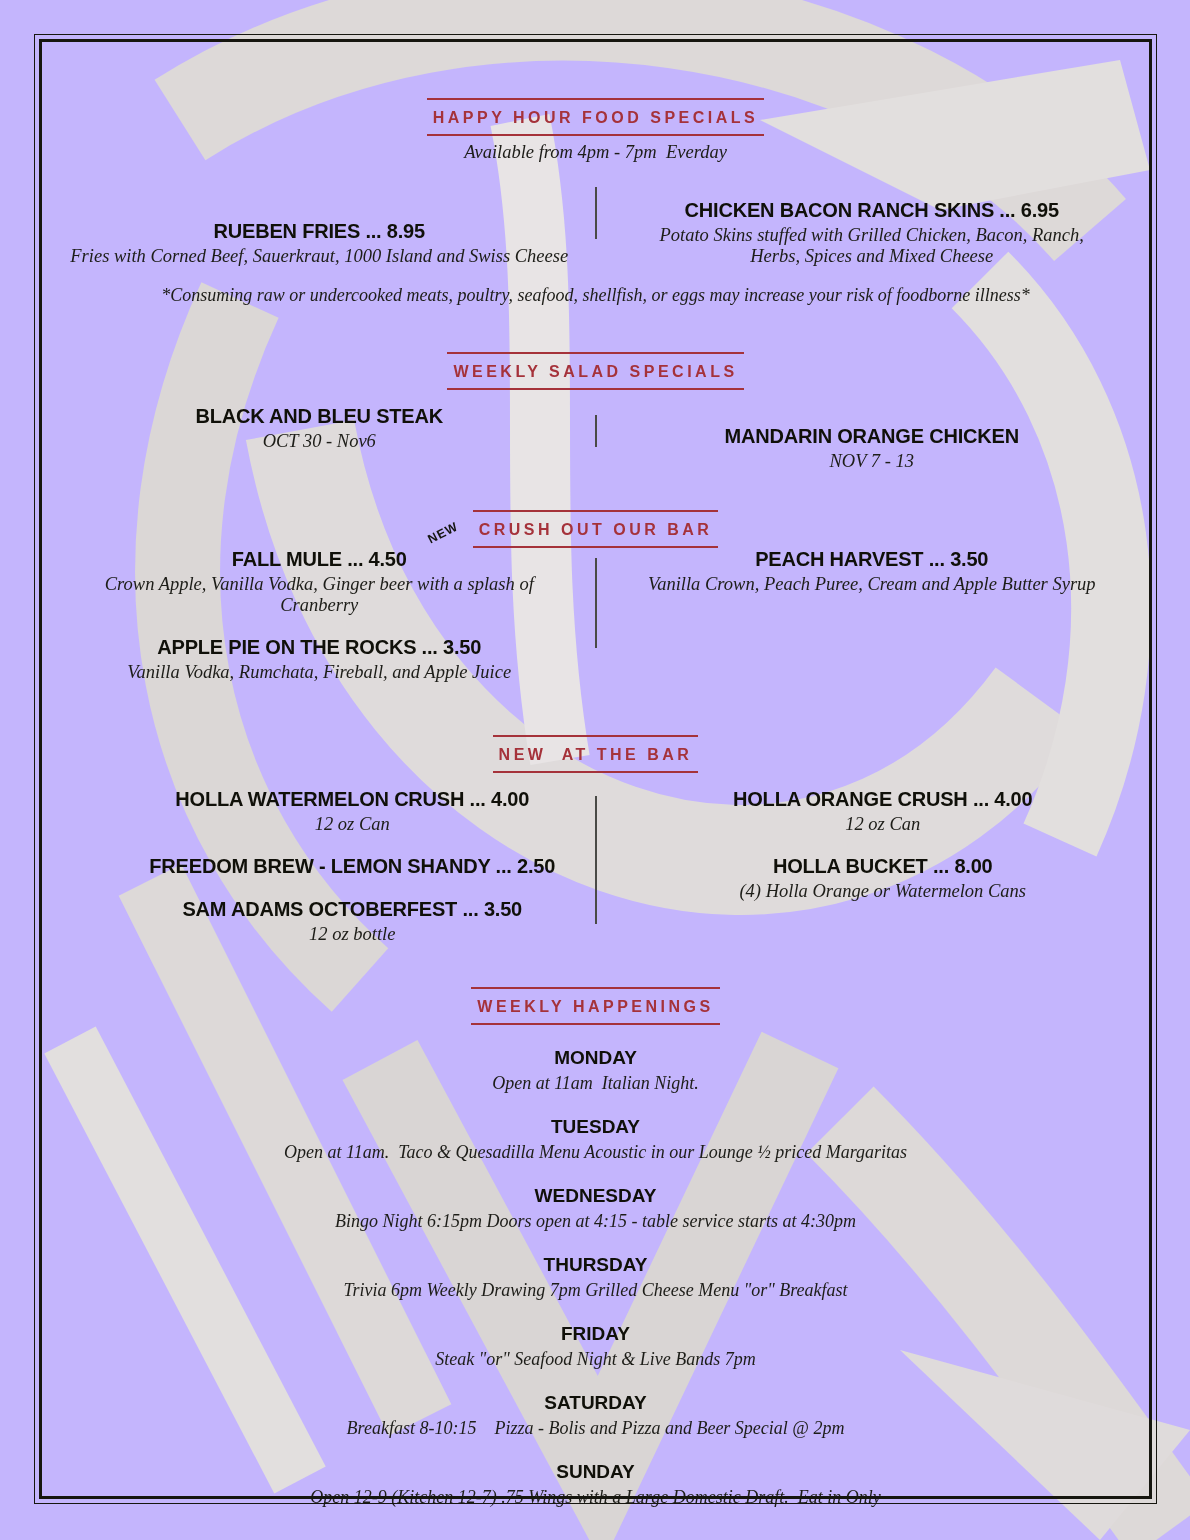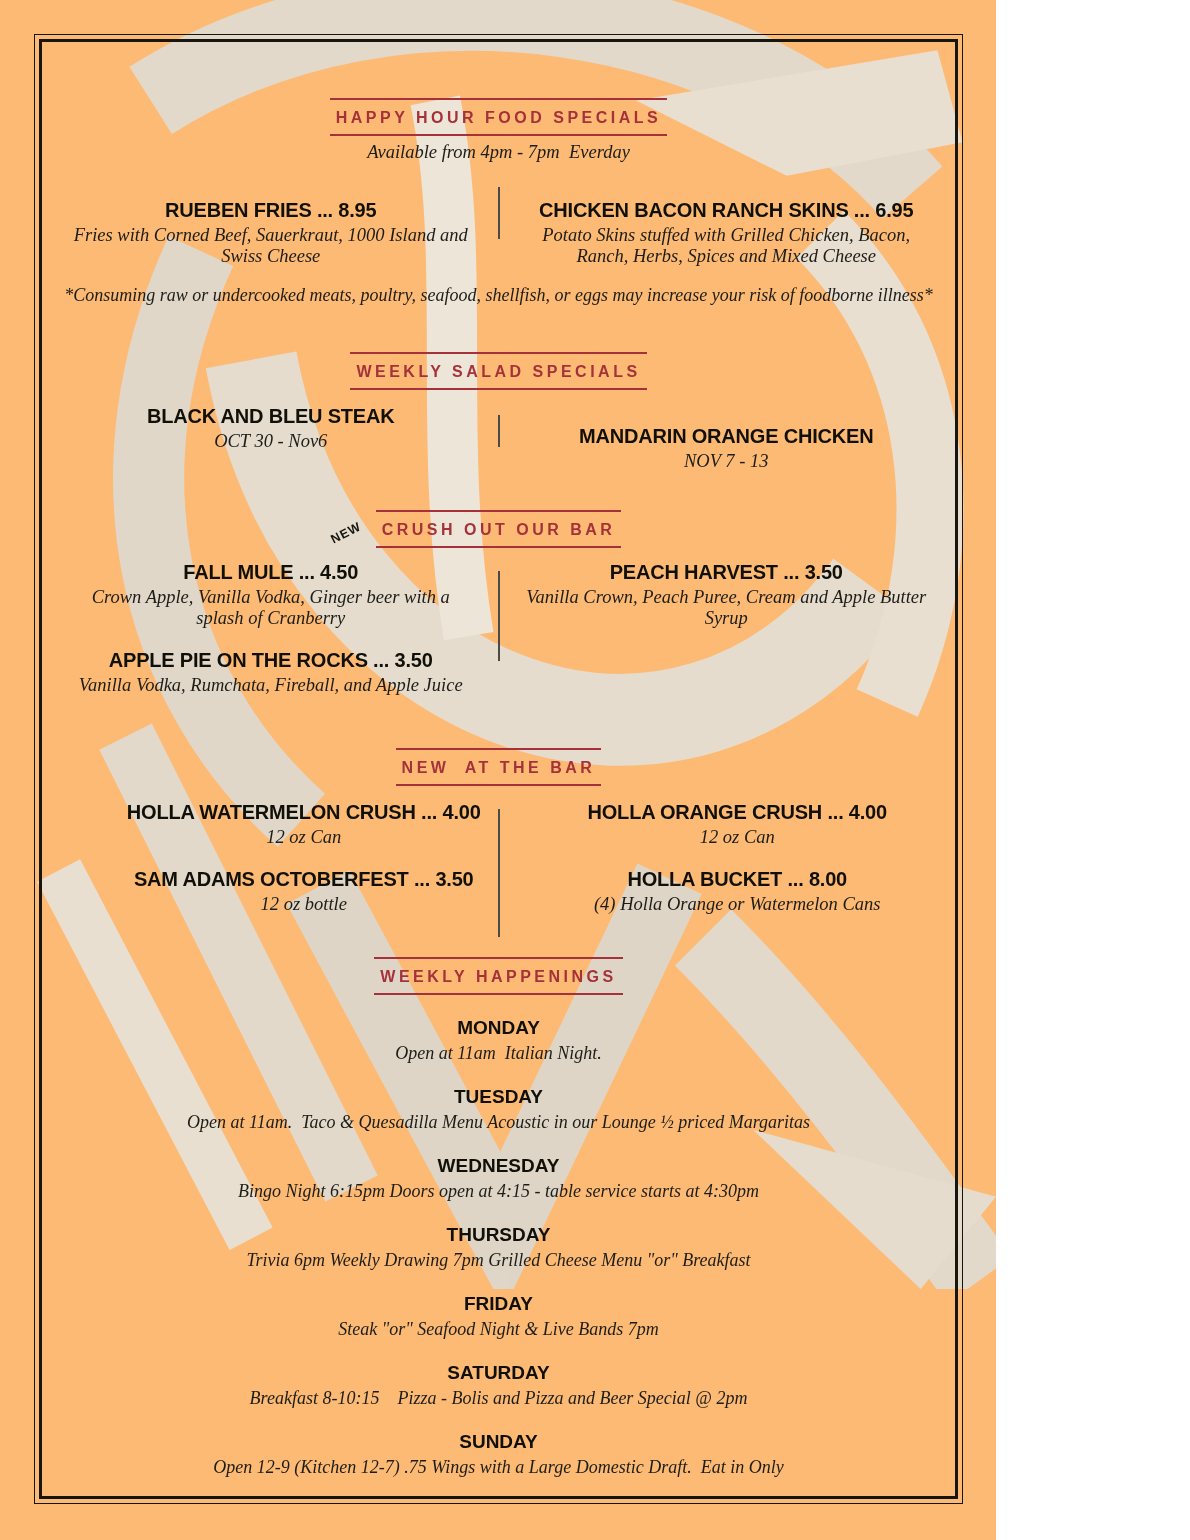--- a/index.html
+++ b/index.html
@@ -1,17 +1,17 @@
 <!DOCTYPE html>
 <html><head>
 <meta charset="utf-8">
 <style>
   html,body{margin:0;padding:0;background:#fff;}
   .page{
-    position:relative;width:996px;height:1540px;overflow:hidden;background:#fdba74;
+    position:relative;width:1190px;height:1540px;overflow:hidden;background:#c4b5fd;
     font-family:"Liberation Sans",sans-serif;color:#14140f;
   }
   
   .watermark{position:absolute;inset:0;z-index:0;}
   
   .frame-outer{position:absolute;top:34px;left:34px;right:33px;bottom:36px;border:1px solid #16160f;z-index:2;pointer-events:none;}
   .frame-inner{position:absolute;top:39px;left:39px;right:38px;bottom:41px;border:3px solid #16160f;z-index:2;pointer-events:none;}
   .content{position:absolute;top:43px;left:43px;right:42px;bottom:45px;z-index:1;text-align:center;}
 
   
@@ -56,21 +56,21 @@
 
   .day-block{margin-top:22px;}
   .day-block .ital{margin-top:4px;font-size:18px;}
 
   
   .m-header1{margin-top:55px;}
   .m-foodrow{margin-top:16px;align-items:flex-end;}
   .m-salhdr{margin-top:46px;}
   .m-salrow{margin-top:15px;}
   .m-barhdr{margin-top:38px;}
-  .m-barrow{margin-top:13px;}
+  .m-barrow{}
   .m-newhdr{margin-top:52px;}
   .m-newrow{margin-top:15px;padding-left:44px;}
   .m-haphdr{margin-top:42px;}
   .m-days{margin-top:6px;}
 </style>
 </head>
 <body>
 
 <div class="page">
 
@@ -167,20 +167,23 @@
       </div>
     </div>
 
     <div class="two-col m-newrow">
       <div class="col">
         <div class="item">
           <div class="bold-name">HOLLA WATERMELON CRUSH ... 4.00</div>
           <div class="ital">12 oz Can</div>
         </div>
         <div class="item">
+          <div class="bold-name">FREEDOM BREW - LEMON SHANDY ... 2.50</div>
+        </div>
+        <div class="item">
           <div class="bold-name">SAM ADAMS OCTOBERFEST ... 3.50</div>
           <div class="ital">12 oz bottle</div>
         </div>
       </div>
       <div class="col">
         <div class="item">
           <div class="bold-name">HOLLA ORANGE CRUSH ... 4.00</div>
           <div class="ital">12 oz Can</div>
         </div>
         <div class="item">

